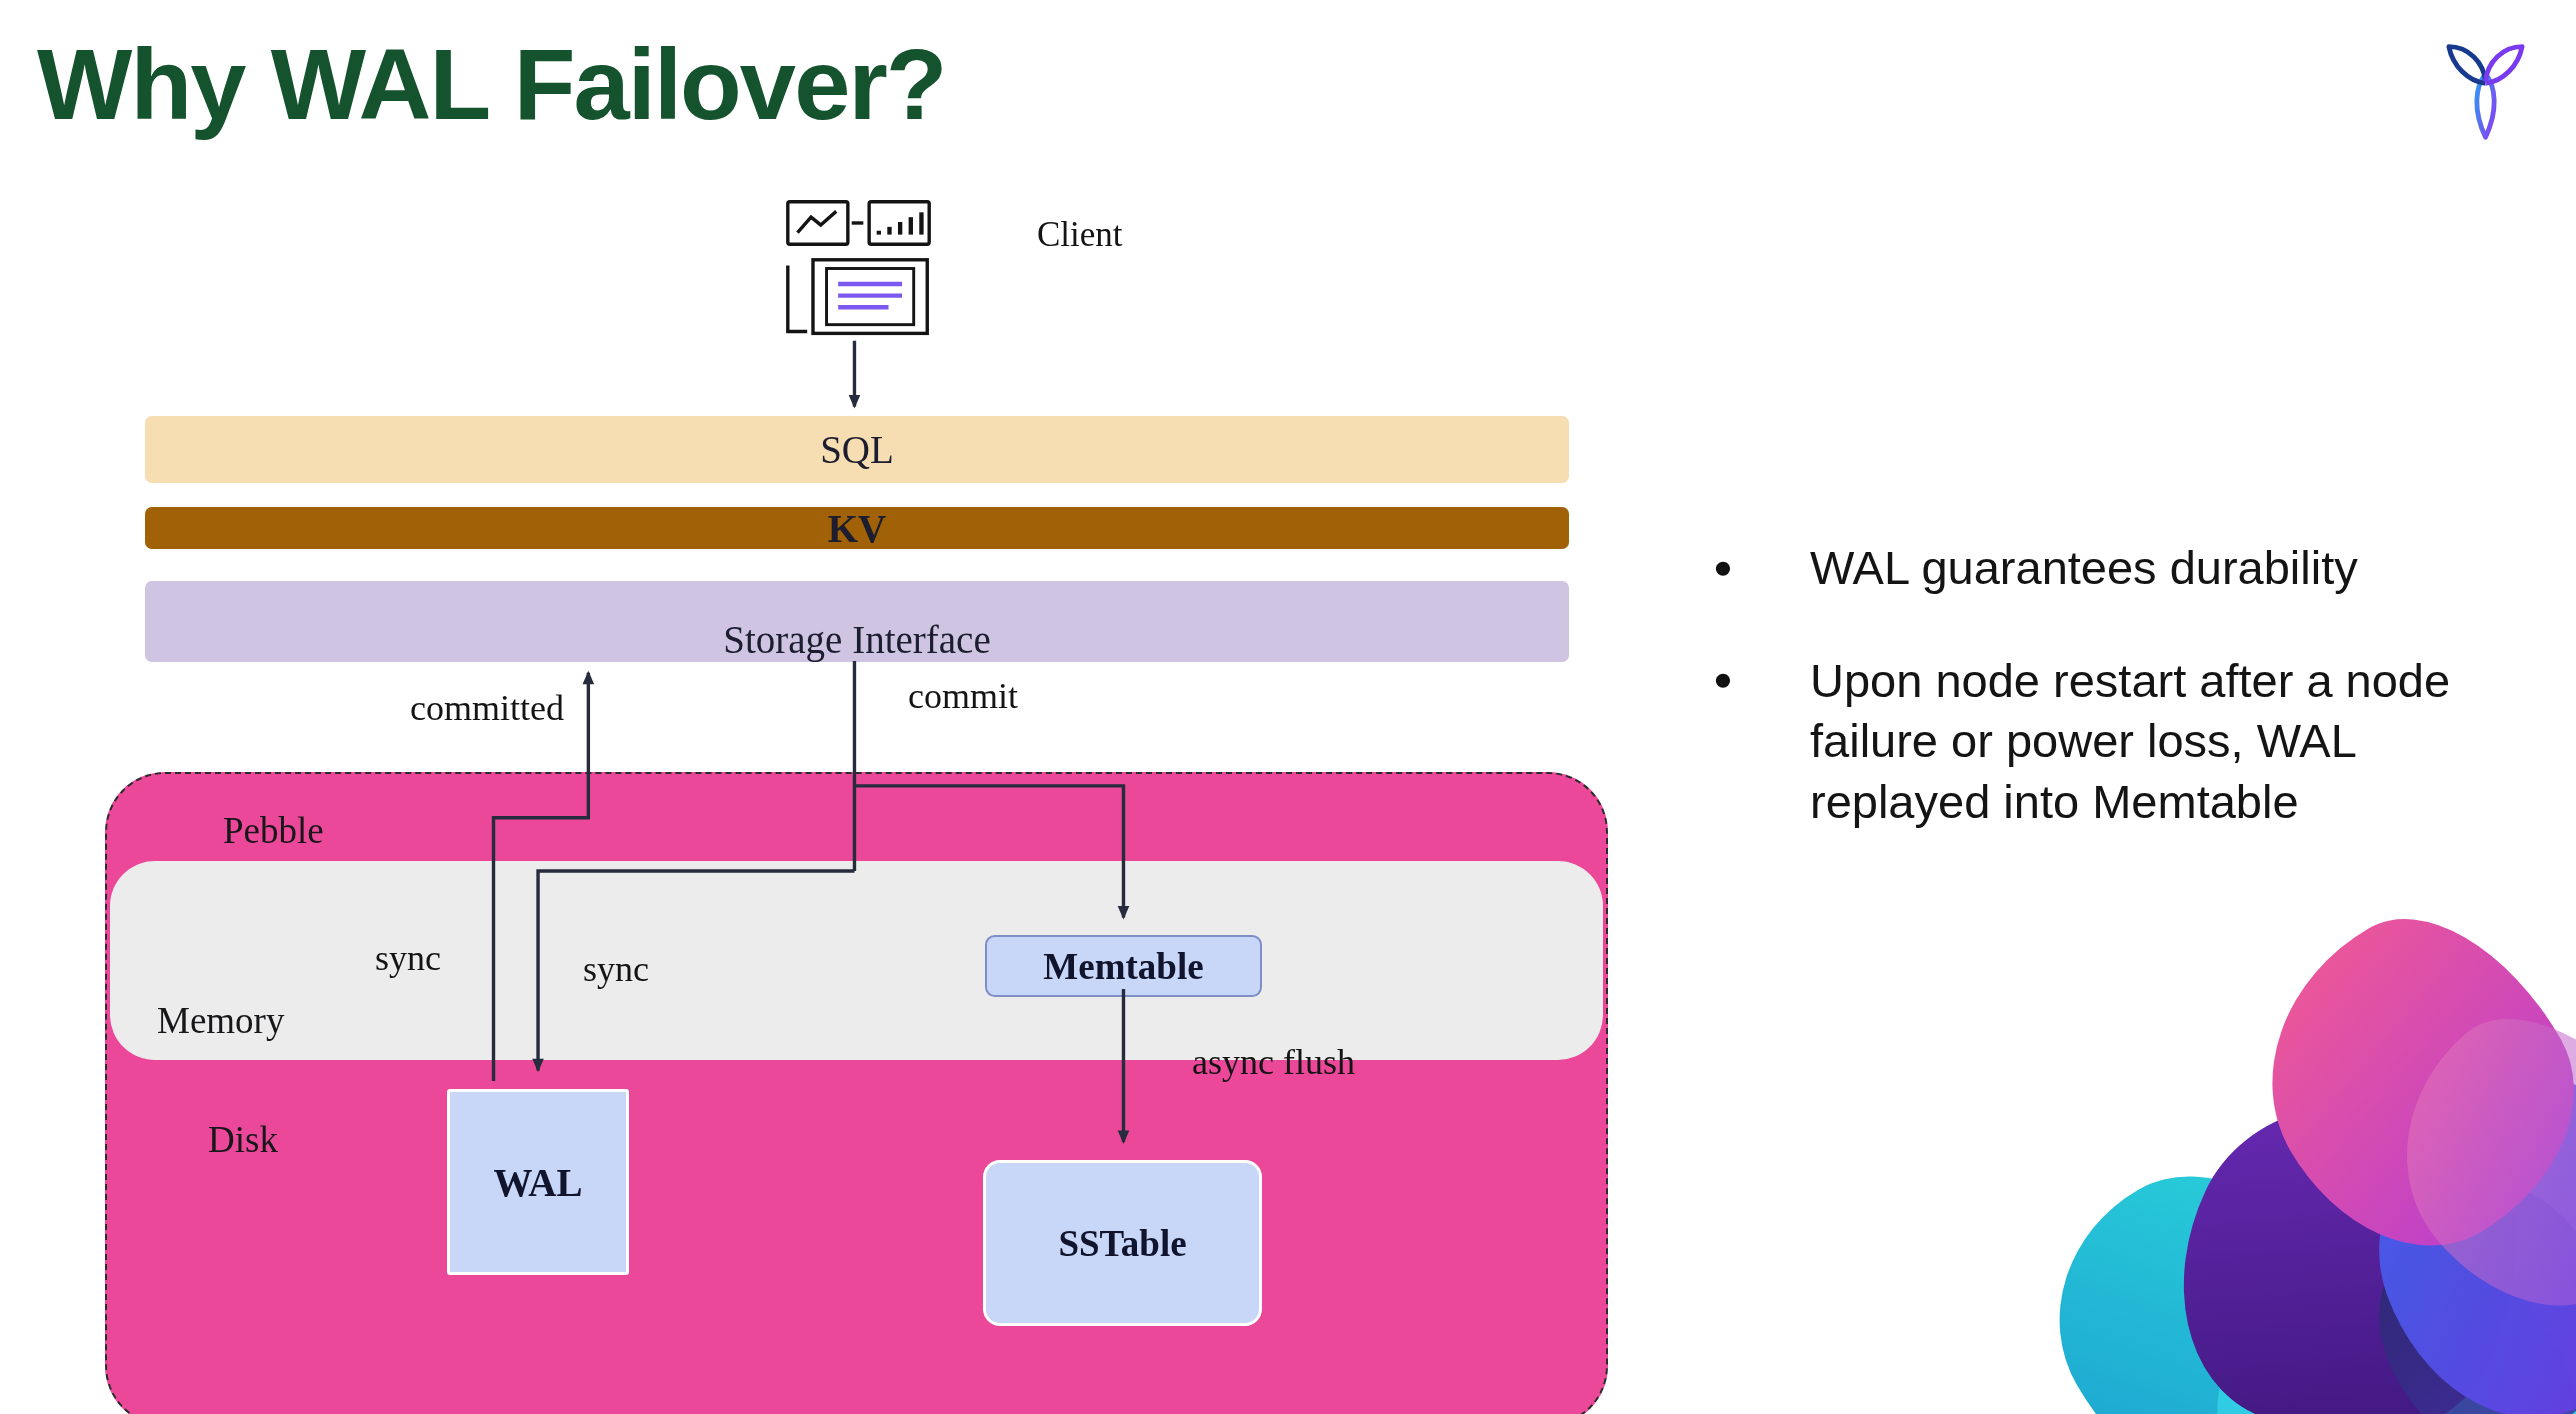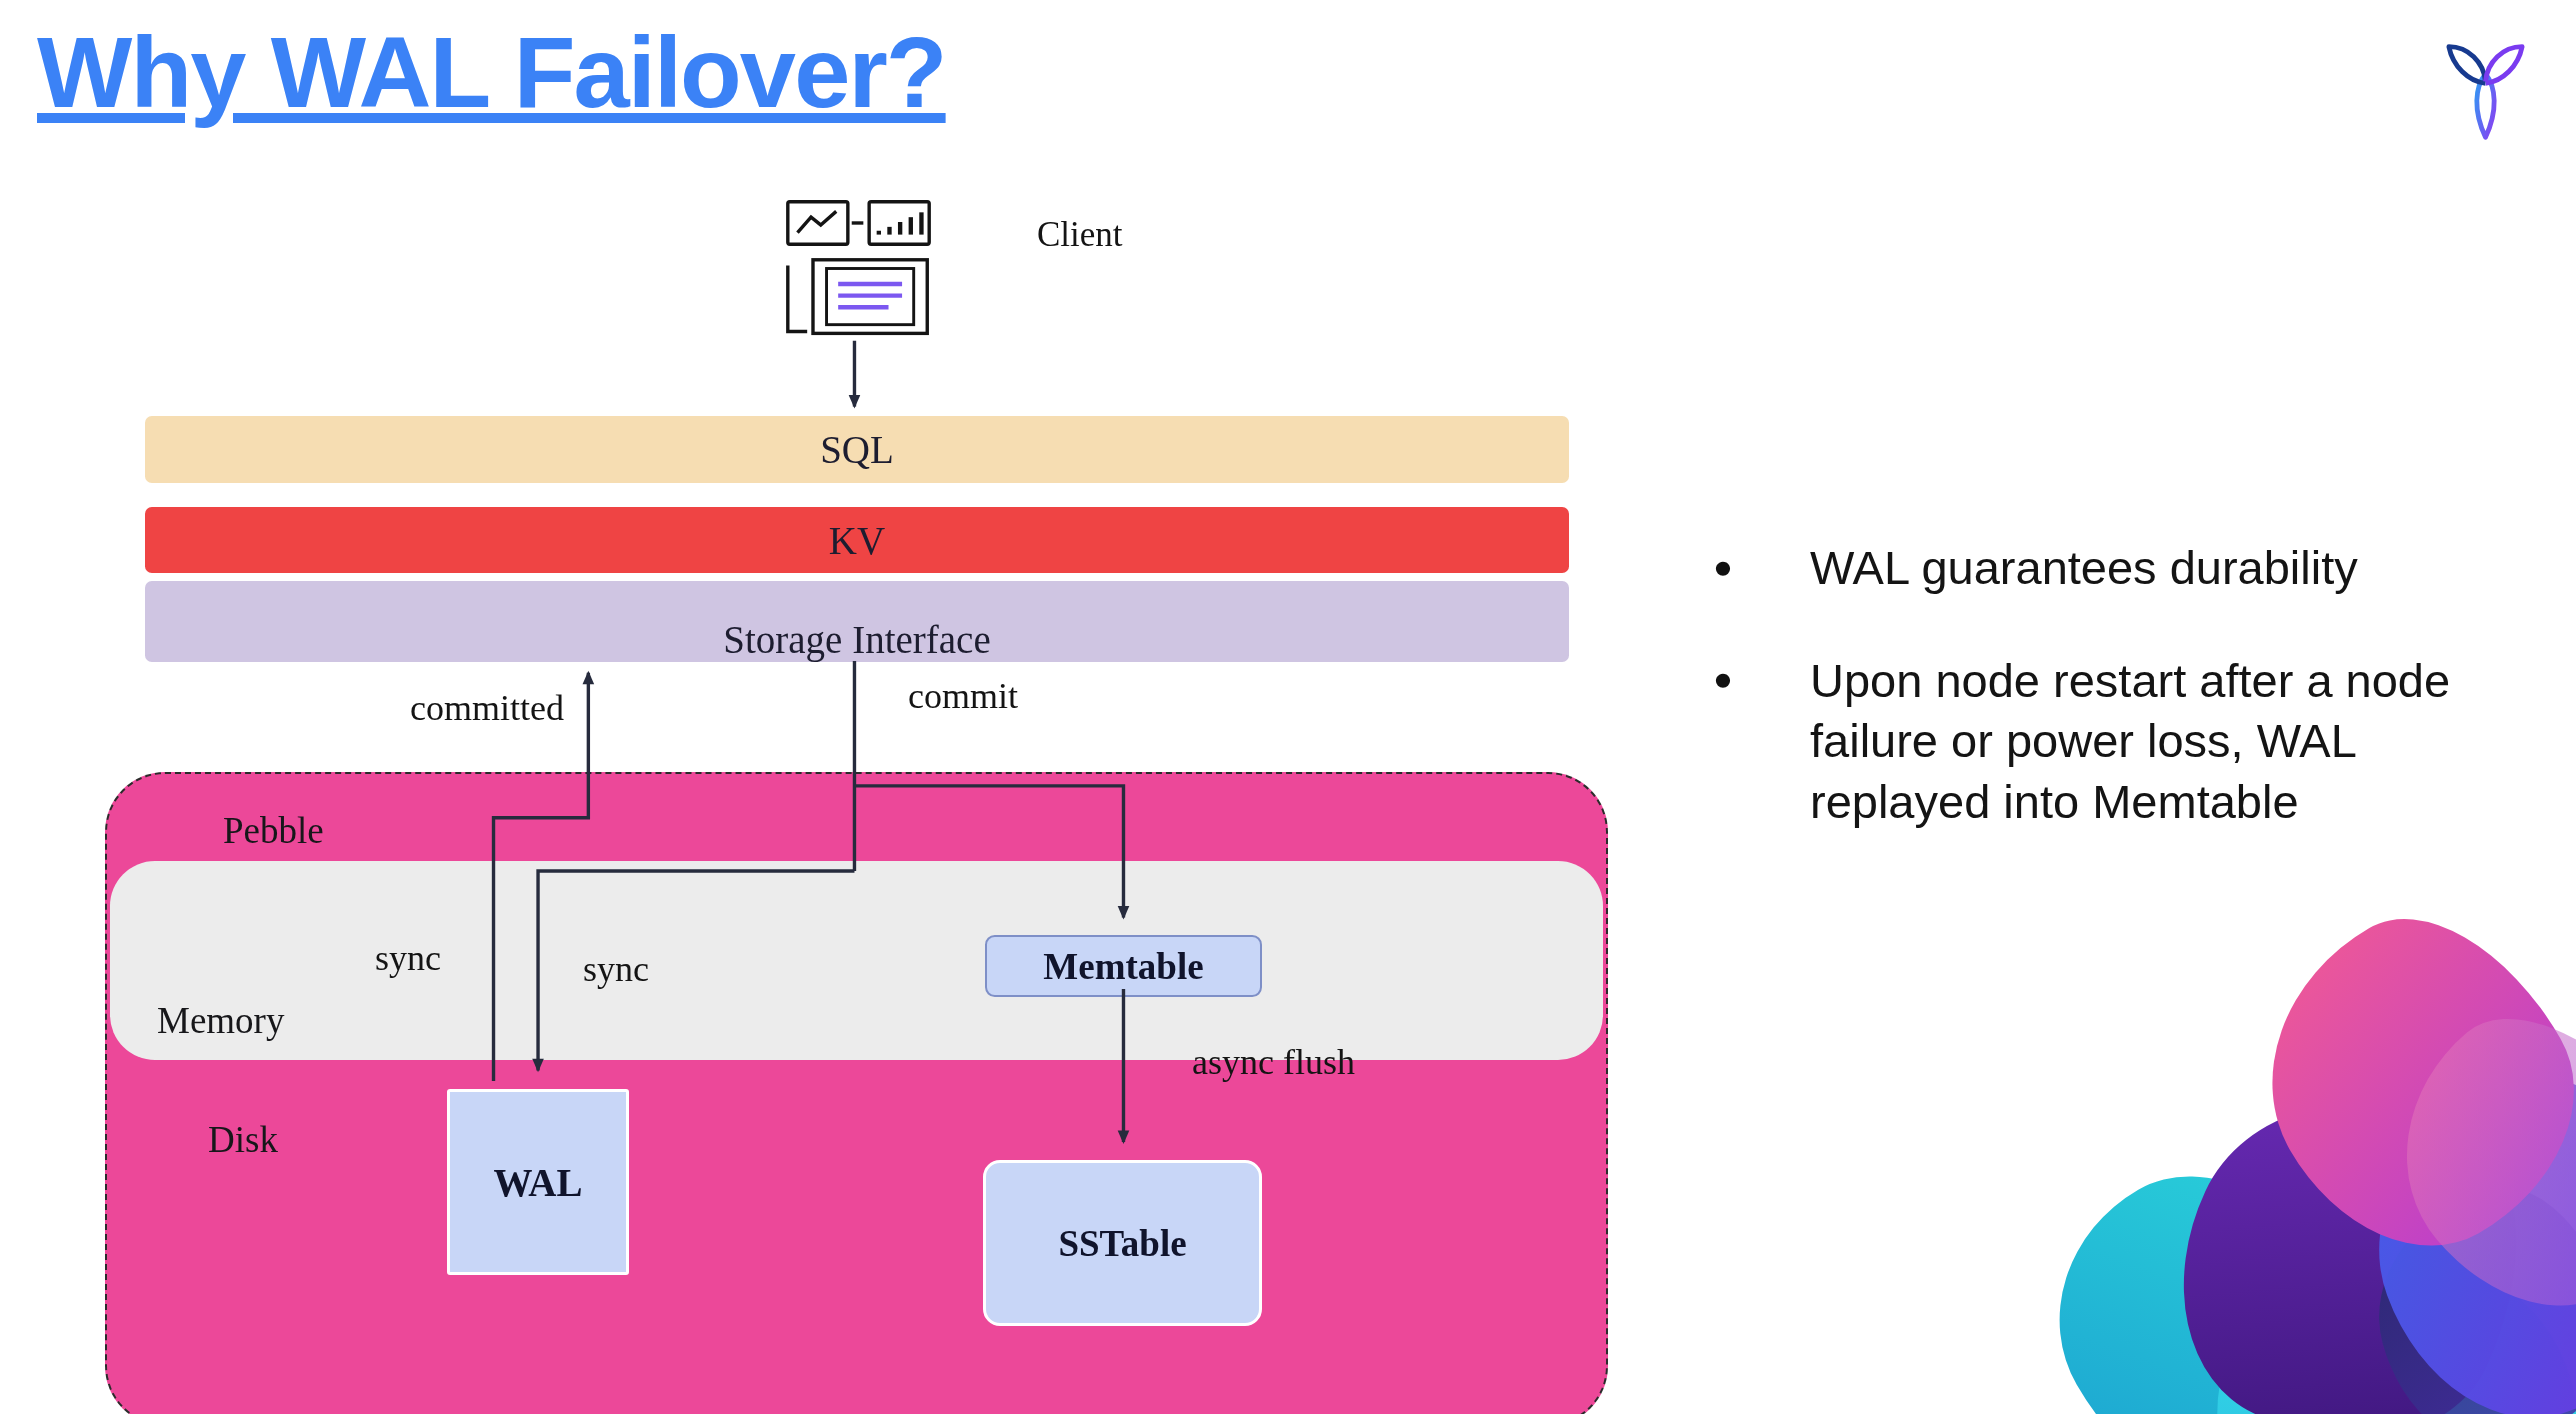--- a/index.html
+++ b/index.html
@@ -3,32 +3,32 @@
 <meta charset="utf-8">
 <style>
   * { margin:0; padding:0; box-sizing:border-box; }
   body { background:#ffffff; }
   .slide {
     position:relative; width:2576px; height:1415px;
     background:#ffffff; overflow:hidden;
     font-family:"Liberation Sans", sans-serif;
   }
   .title {
-    position:absolute; left:37px; top:15px;
-    font-size:101px; font-weight:700; letter-spacing:-1.9px; color:#3b82f6;text-decoration:underline;
+    position:absolute; left:37px; top:27px;
+    font-size:101px; font-weight:700; letter-spacing:-1.9px; color:#14532d;
   }
   
   .bar {
     position:absolute; left:145px; width:1424px;
     display:flex; align-items:center; justify-content:center;
     border-radius:6.8px;
     font-family:"Liberation Serif", serif; font-size:39px; color:#1d1d30;
   }
   .bar.sql { top:416px; height:67px; background:#f6ddb2; }
-  .bar.kv  { top:507px; height:66px; background:#ef4444; }
+  .bar.kv  { top:507px; height:42px; background:#a16207;font-weight:bold; }
   .bar.si  { top:581px; height:81px; background:#cfc5e2;align-items:flex-end; }
   
   .pebble {
     position:absolute; left:105px; top:753px; width:1503px; height:654px;
     background:#ec4899; border:2.9px dashed #2b2b2b; border-radius:60px;margin-top:19px;
   }
   .memory-band {
     position:absolute; left:2.9px; top:87px; width:1493px; height:199px;
     background:#ececec; border-radius:45px;
   }

